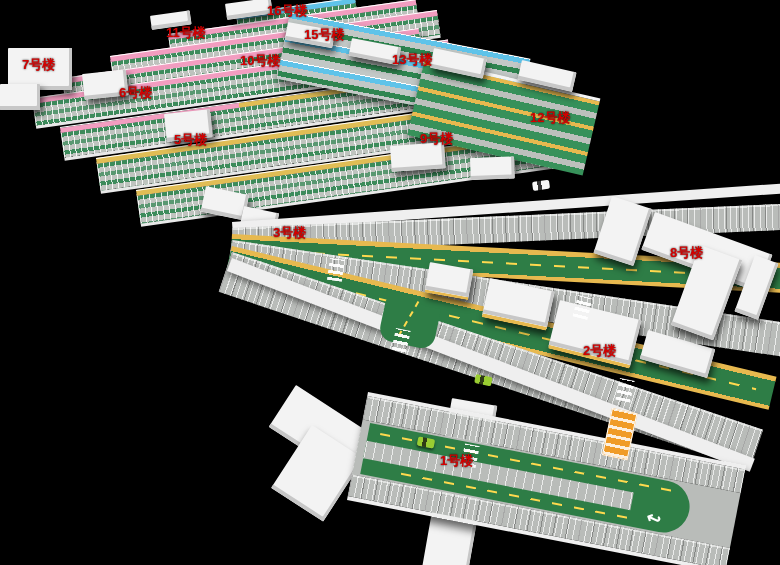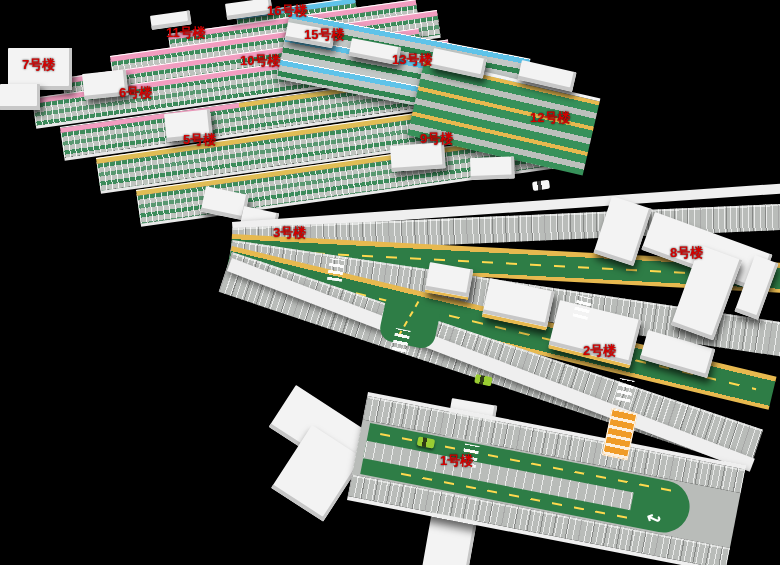--- a/index.html
+++ b/index.html
@@ -176,21 +176,21 @@
   <div class="zebra" style="left:396px;top:328px;transform:rotate(12deg);"></div>
   <div class="zebra" style="left:578px;top:295px;transform:rotate(14deg);"></div>
   <div class="zebra" style="left:620px;top:378px;transform:rotate(12deg);"></div>
   <div class="car car-white" style="left:532px;top:182px;transform:rotate(-8deg);"></div>
   <div class="car car-green" style="left:476px;top:374px;transform:rotate(12deg);"></div>
 
 
   <div class="blabel" style="left:440px;top:452px;">1号楼</div>
   <div class="blabel" style="left:583px;top:342px;">2号楼</div>
   <div class="blabel" style="left:273px;top:224px;">3号楼</div>
-  <div class="blabel" style="left:183px;top:131px;">5号楼</div>
+  <div class="blabel" style="left:174px;top:131px;">5号楼</div>
   <div class="blabel" style="left:97px;top:84px;padding-left:22px;">6号楼</div>
   <div class="blabel" style="left:22px;top:56px;">7号楼</div>
   <div class="blabel" style="left:670px;top:244px;">8号楼</div>
   <div class="blabel" style="left:420px;top:130px;">9号楼</div>
   <div class="blabel" style="left:240px;top:52px;">10号楼</div>
   <div class="blabel" style="left:166px;top:24px;">11号楼</div>
   <div class="blabel" style="left:530px;top:65px;margin-top:44px;">12号楼</div>
   <div class="blabel" style="left:392px;top:51px;">13号楼</div>
   <div class="blabel" style="left:304px;top:26px;">15号楼</div>
   <div class="blabel" style="left:267px;top:2px;">16号楼</div>

